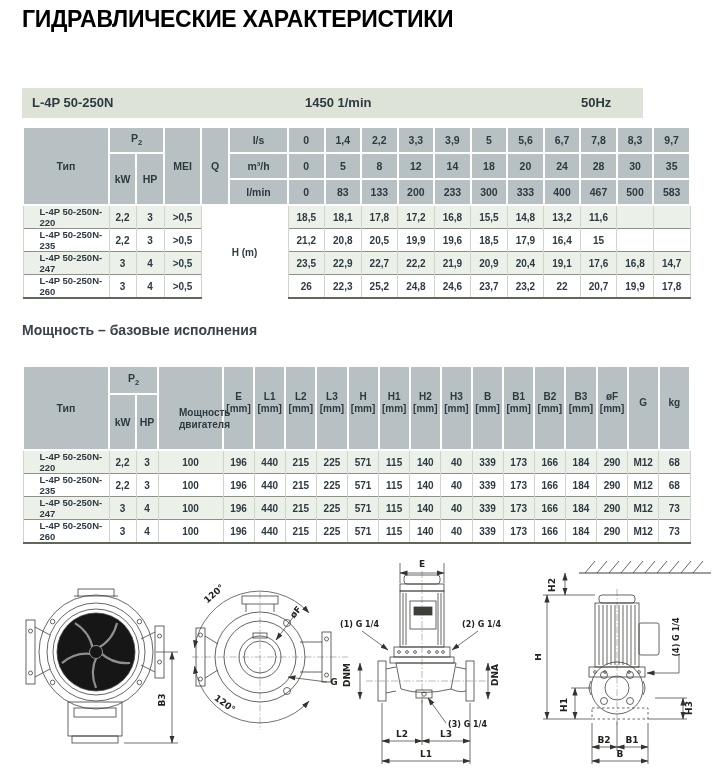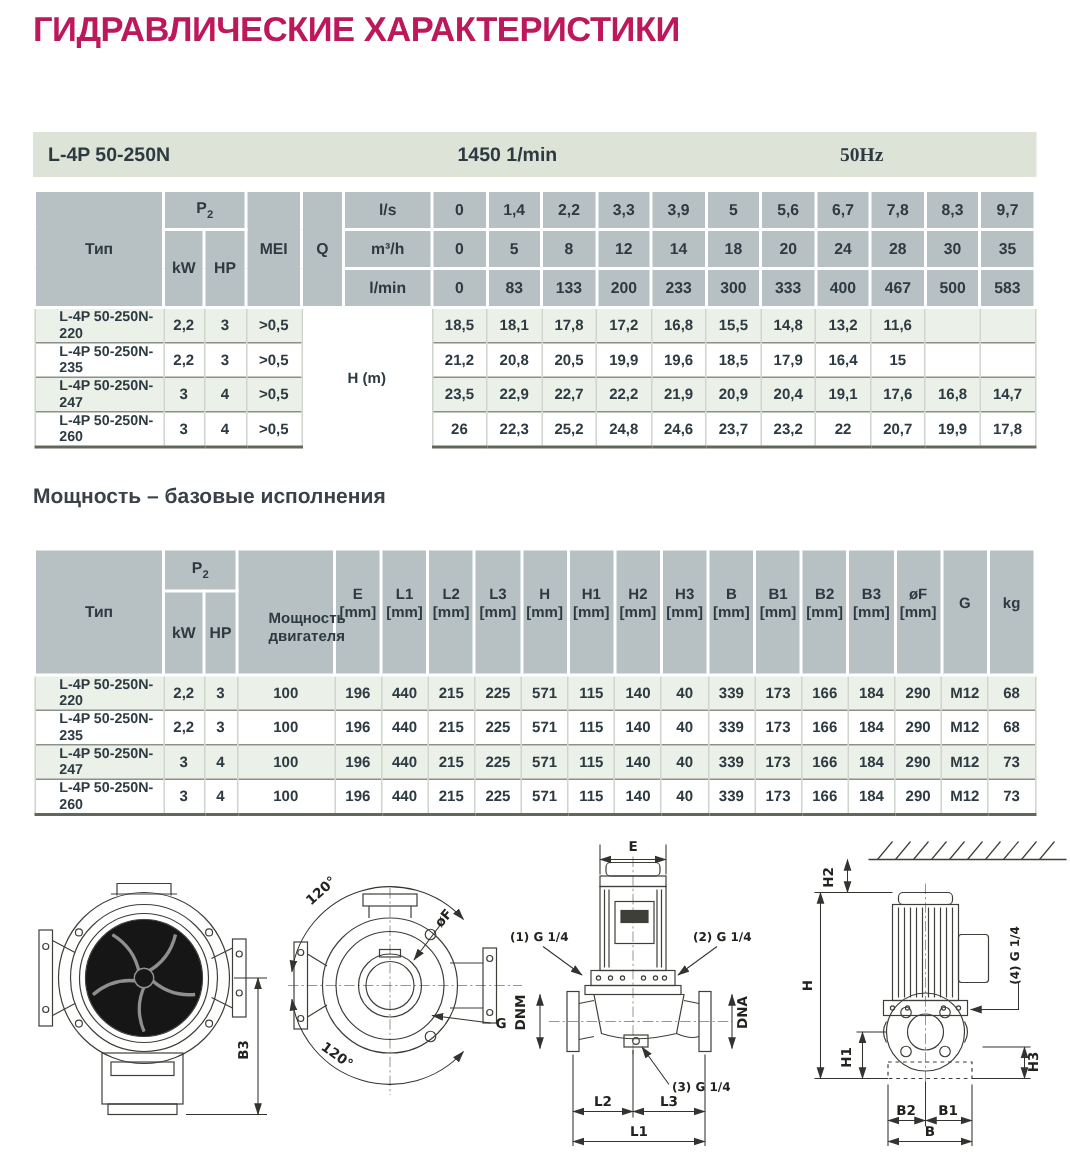--- a/index.html
+++ b/index.html
@@ -1,27 +1,27 @@
 <!DOCTYPE html>
 <html><head>
 <meta charset="utf-8">
 <style>
   html,body{margin:0;padding:0;}
   body{width:713px;height:768px;position:relative;background:#fff;
        font-family:"Liberation Sans",sans-serif;color:#2d3a41;}
   .abs{position:absolute;}
 
   
-  #page-title{left:22px;top:6px;font-size:23px;font-weight:700;color:#be185d;letter-spacing:-0.3px;}
+  #page-title{left:22px;top:6px;font-size:23px;font-weight:700;color:#000000;letter-spacing:-0.3px;}
   #dims-title{left:22px;top:322px;font-size:14px;font-weight:700;color:#3a4148;}
 
   
-  #header-bar{left:22px;top:88px;width:669px;height:30px;background:#dde3d7;}
+  #header-bar{left:22px;top:88px;width:621px;height:30px;background:#dde3d7;}
   #header-bar span{position:absolute;top:7px;font-size:13px;font-weight:700;color:#2d3a41;}
-  #hb-model{left:10px;} #hb-speed{left:283px;} #hb-freq{left:538px;font-family:Liberation Serif, serif;}
+  #hb-model{left:10px;} #hb-speed{left:283px;} #hb-freq{left:559px;}
 
   
   .tblwrap{left:22px;}
   #t1wrap{top:126px;} #t2wrap{top:365px;}
   table.tbl{width:669px;table-layout:fixed;border-collapse:collapse;}
   .tbl th,.tbl td{box-sizing:border-box;padding:0;text-align:center;vertical-align:middle;
       font-weight:700;color:#2d3a41;}
   .tbl th{background:#b7c1c3;border:2px solid #fff;font-size:10.5px;}
   .t1 .hr th{height:26px;}
   .t2 .r1 th.p2h{height:28px;}

